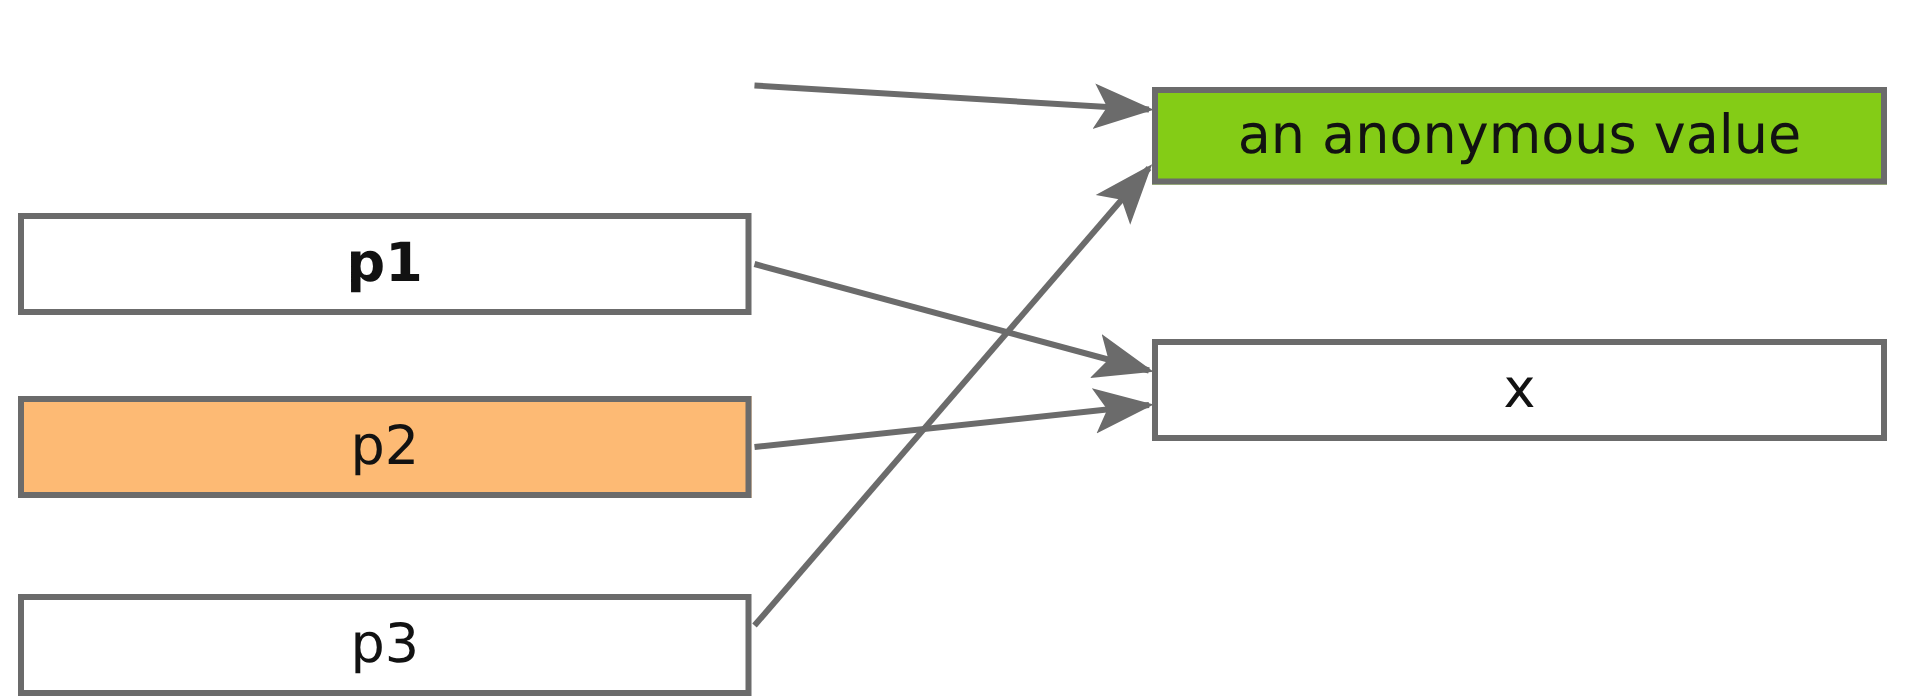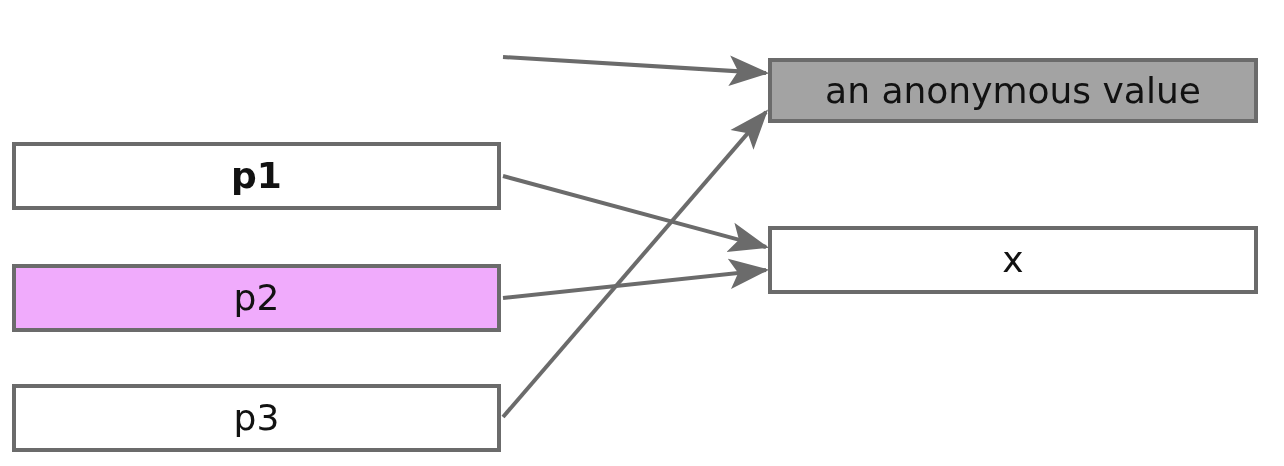--- a/index.html
+++ b/index.html
@@ -63,29 +63,29 @@
         <line x1="503" y1="298" x2="766" y2="270" stroke="#6b6b6b" stroke-width="4" marker-end="url(#arrowhead)"></line>
         <line x1="503" y1="417" x2="766" y2="112" stroke="#6b6b6b" stroke-width="4" marker-end="url(#arrowhead)"></line>
       </g>
   </svg>
 
 
   <div class="node-box" style="left: 12px; top: 142px; width: 489px; height: 68px; border-color: rgb(107, 107, 107); background: rgb(255, 255, 255);">
     <span class="node-label" style="color: rgb(18, 18, 18); font-weight: bold;">p1</span>
   </div>
 
-  <div class="node-box" style="left: 12px; top: 264px; width: 489px; height: 68px; border-color: rgb(107, 107, 107); background: #f0abfc;">
+  <div class="node-box" style="left: 12px; top: 264px; width: 489px; height: 68px; border-color: rgb(107, 107, 107); background: #fdba74;">
     <span class="node-label" style="color: rgb(18, 18, 18);">p2</span>
   </div>
 
-  <div class="node-box" style="left: 12px; top: 384px; width: 489px; height: 68px; border-color: rgb(107, 107, 107); background: rgb(255, 255, 255);">
+  <div class="node-box" style="left: 12px; top: 396px; width: 489px; height: 68px; border-color: rgb(107, 107, 107); background: rgb(255, 255, 255);">
     <span class="node-label" style="color: rgb(18, 18, 18);">p3</span>
   </div>
 
-  <div class="node-box" style="left: 768px; top: 58px; width: 490px; height: 65px; border-color: rgb(107, 107, 107); background: #a3a3a3;">
+  <div class="node-box" style="left: 768px; top: 58px; width: 490px; height: 65px; border-color: rgb(107, 107, 107); background: #84cc16;">
     <span class="node-label small-pad" style="color: rgb(18, 18, 18);">an anonymous value</span>
   </div>
 
   <div class="node-box" style="left: 768px; top: 226px; width: 490px; height: 68px; border-color: rgb(107, 107, 107); background: rgb(255, 255, 255);">
     <span class="node-label" style="color: rgb(18, 18, 18);">x</span>
   </div>
 
 </div>
 
 </body></html>

